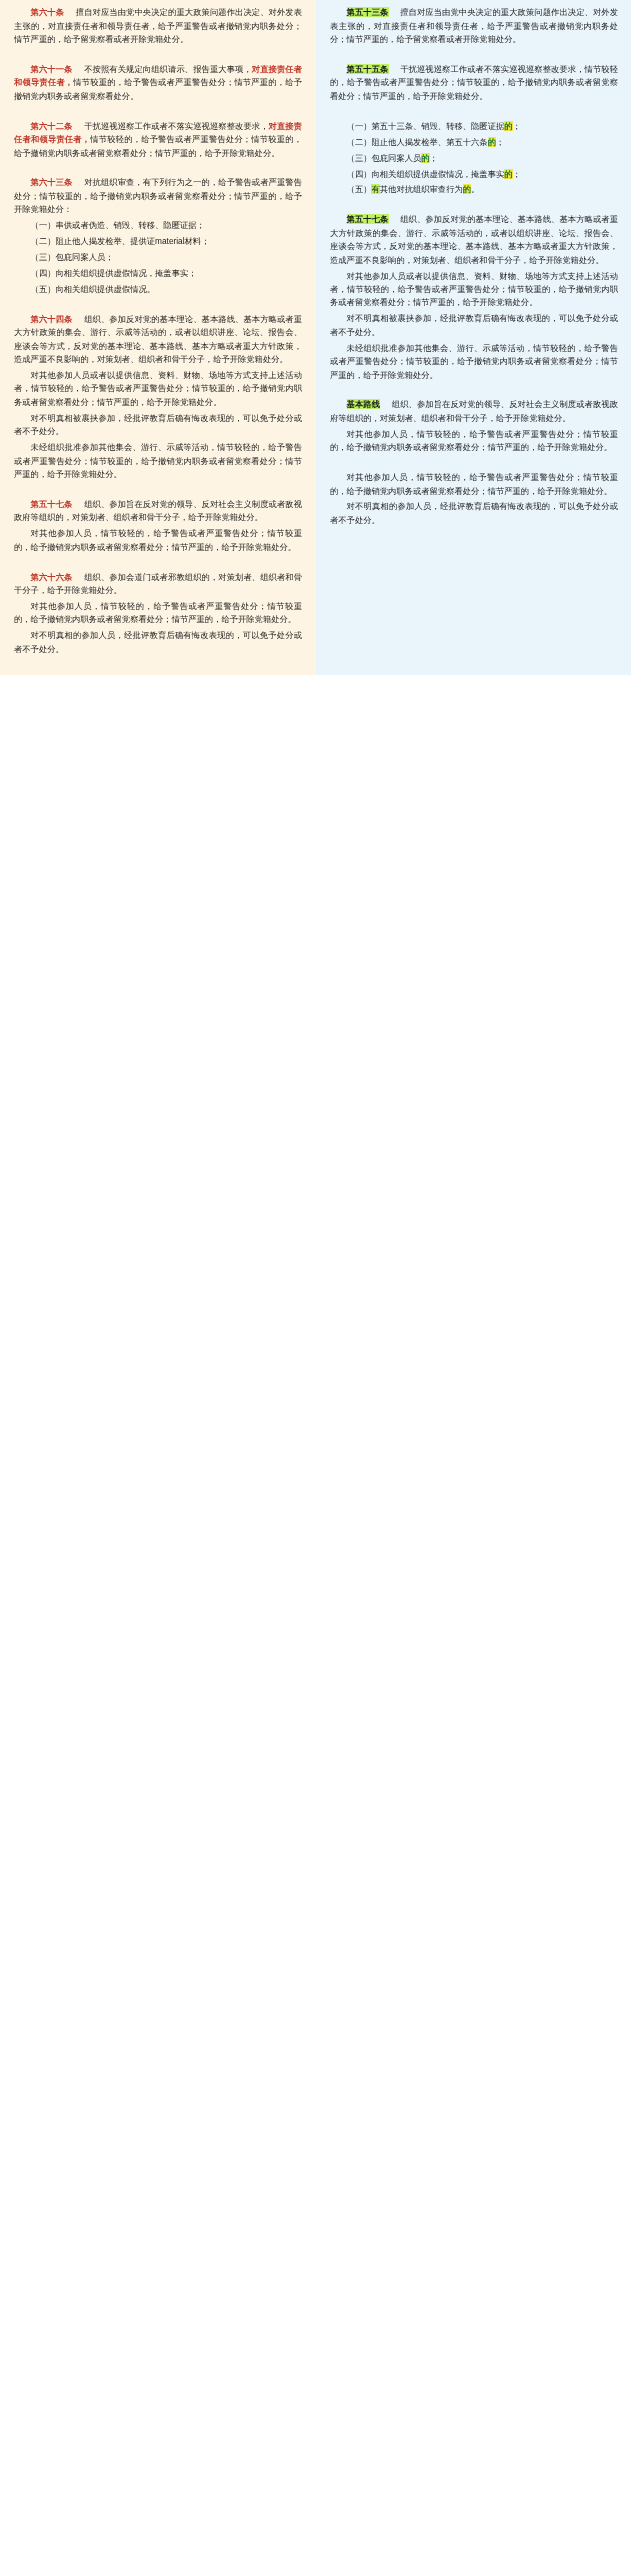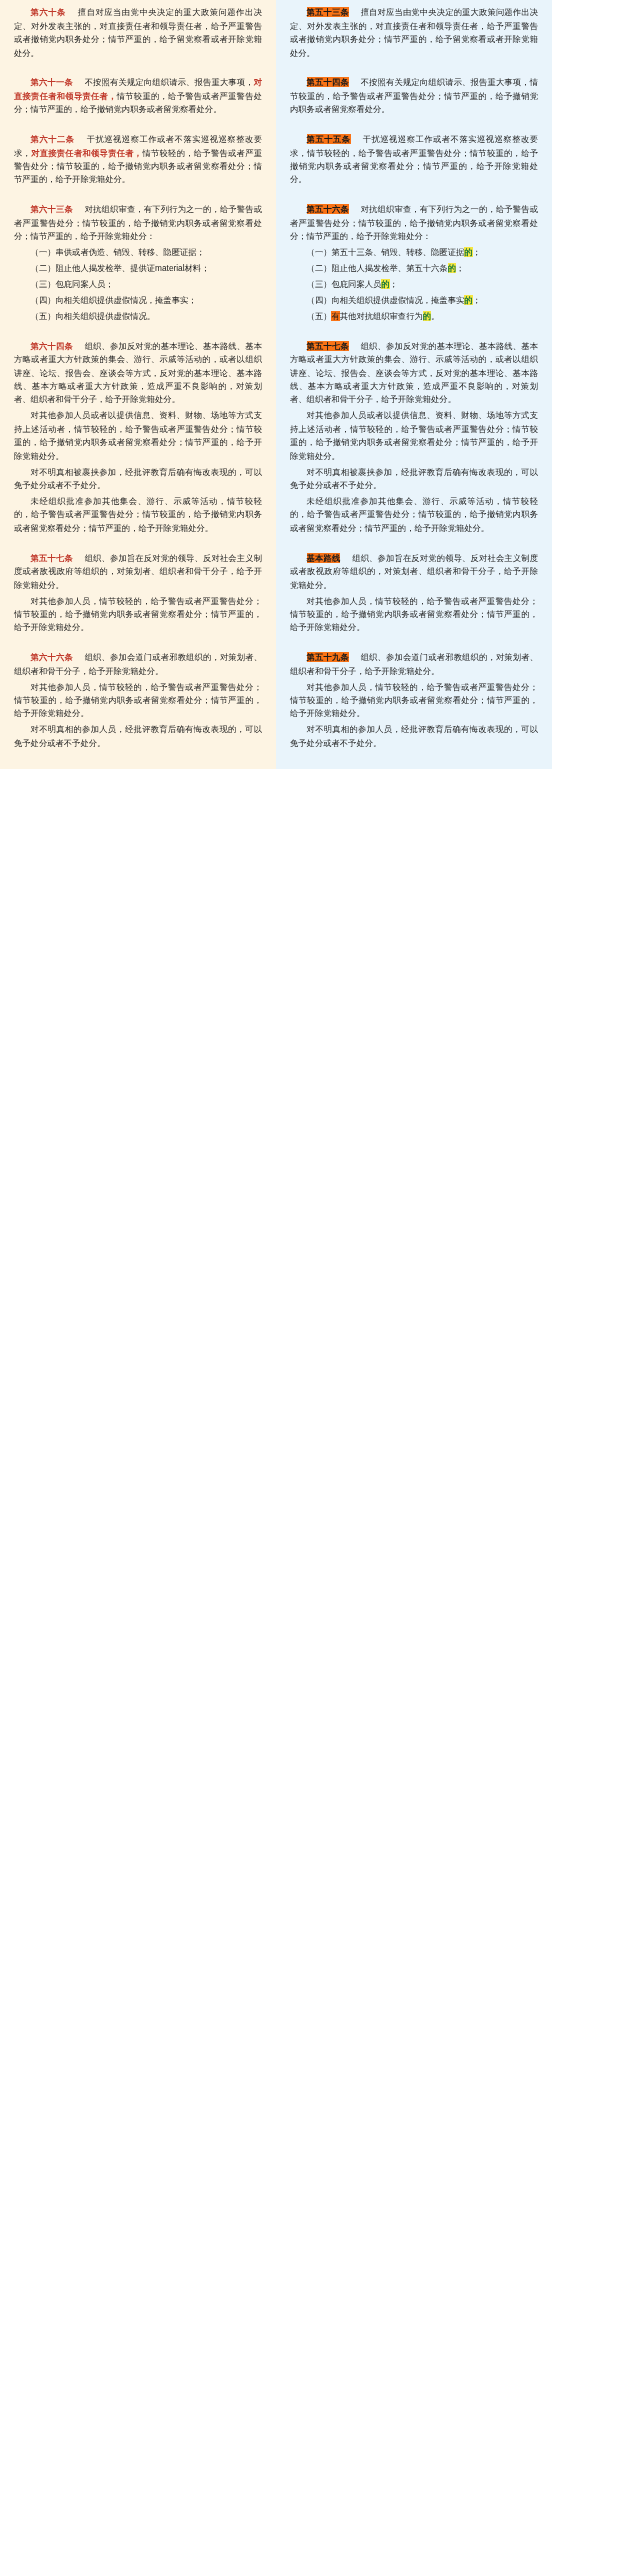--- a/index.html
+++ b/index.html
@@ -11,21 +11,21 @@
   body {
     width: 632px;
   }
   .doc {
     width: 632px;
     display: flex;
     flex-direction: row;
     align-items: stretch;
   }
   .col {
-    width: 276px;
+    width: 316px;
     padding: 6.3px 14px 19px 14px;
   }
   .col-left {
     background: #fdf4e3;
   }
   .col-right {
     background: #e9f4fb;
   }
   .entry {
     margin-bottom: 16.4px;
@@ -52,21 +52,21 @@
   }
   .sep {
     display: inline-block;
     width: 1.4em;
   }
   .em-red {
     color: #c0392b;
     font-weight: bold;
   }
   .hl {
-    background: #f97316;
+    background: #bef264;
     color: #1a1a1a;
   }
   .hl-green-mark {
     background: #f5e642;
     color: #1a7a3c;
     font-weight: bold;
   }
 </style>
 </head>
 <body>
@@ -104,43 +104,38 @@
         <p class="para"><span class="art-left">第六十六条</span><span class="sep"></span><span>组织、参加会道门或者邪教组织的，对策划者、组织者和骨干分子，给予开除党籍处分。</span></p>
         <p class="para"><span>对其他参加人员，情节较轻的，给予警告或者严重警告处分；情节较重的，给予撤销党内职务或者留党察看处分；情节严重的，给予开除党籍处分。</span></p>
         <p class="para"><span>对不明真相的参加人员，经批评教育后确有悔改表现的，可以免予处分或者不予处分。</span></p>
       </div>
     </div>
   <div class="col col-right" id="col-right">
       <div class="entry">
         <p class="para"><span class="art-right hl">第五十三条</span><span class="sep"></span><span>擅自对应当由党中央决定的重大政策问题作出决定、对外发表主张的，对直接责任者和领导责任者，给予严重警告或者撤销党内职务处分；情节严重的，给予留党察看或者开除党籍处分。</span></p>
       </div>
       <div class="entry">
-        <p class="para"><span class="art-right hl">第五十四条</span><span class="sep"></span><span>不按照有关规定向组织请示、报告重大事项，情节较重的，给予警告或者严重警告处分；情节严重的，给予撤销党内职务或者留党察看处分。</span></p>
-      </div>
-      <div class="entry">
         <p class="para"><span class="art-right hl">第五十五条</span><span class="sep"></span><span>干扰巡视巡察工作或者不落实巡视巡察整改要求，情节较轻的，给予警告或者严重警告处分；情节较重的，给予撤销党内职务或者留党察看处分；情节严重的，给予开除党籍处分。</span></p>
       </div>
       <div class="entry">
-        <p class="para"><span class="art-right hl">第五十六条</span><span class="sep"></span><span>对抗组织审查，有下列行为之一的，给予警告或者严重警告处分；情节较重的，给予撤销党内职务或者留党察看处分；情节严重的，给予开除党籍处分：</span></p>
         <p class="para"><span>（一）第五十三条、销毁、转移、隐匿证据</span><span class="hl-green-mark">的</span><span>；</span></p>
         <p class="para"><span>（二）阻止他人揭发检举、第五十六条</span><span class="hl-green-mark">的</span><span>；</span></p>
         <p class="para"><span>（三）包庇同案人员</span><span class="hl-green-mark">的</span><span>；</span></p>
         <p class="para"><span>（四）向相关组织提供虚假情况，掩盖事实</span><span class="hl-green-mark">的</span><span>；</span></p>
         <p class="para"><span>（五）</span><span class="hl">有</span><span>其他对抗组织审查行为</span><span class="hl-green-mark">的</span><span>。</span></p>
       </div>
       <div class="entry">
         <p class="para"><span class="art-right hl">第五十七条</span><span class="sep"></span><span>组织、参加反对党的基本理论、基本路线、基本方略或者重大方针政策的集会、游行、示威等活动的，或者以组织讲座、论坛、报告会、座谈会等方式，反对党的基本理论、基本路线、基本方略或者重大方针政策，造成严重不良影响的，对策划者、组织者和骨干分子，给予开除党籍处分。</span></p>
         <p class="para"><span>对其他参加人员或者以提供信息、资料、财物、场地等方式支持上述活动者，情节较轻的，给予警告或者严重警告处分；情节较重的，给予撤销党内职务或者留党察看处分；情节严重的，给予开除党籍处分。</span></p>
         <p class="para"><span>对不明真相被裹挟参加，经批评教育后确有悔改表现的，可以免予处分或者不予处分。</span></p>
         <p class="para"><span>未经组织批准参加其他集会、游行、示威等活动，情节较轻的，给予警告或者严重警告处分；情节较重的，给予撤销党内职务或者留党察看处分；情节严重的，给予开除党籍处分。</span></p>
       </div>
       <div class="entry">
         <p class="para"><span class="art-right hl">基本路线</span><span class="sep"></span><span>组织、参加旨在反对党的领导、反对社会主义制度或者敌视政府等组织的，对策划者、组织者和骨干分子，给予开除党籍处分。</span></p>
         <p class="para"><span>对其他参加人员，情节较轻的，给予警告或者严重警告处分；情节较重的，给予撤销党内职务或者留党察看处分；情节严重的，给予开除党籍处分。</span></p>
       </div>
       <div class="entry">
-        <p class="para"><span class="art-right hl">第五十九条</span><span class="sep"></span><span>组织、参加会道门或者邪教组织的，对策划者、组织者和骨干分子，给予开除党籍处分。</span></p>
         <p class="para"><span>对其他参加人员，情节较轻的，给予警告或者严重警告处分；情节较重的，给予撤销党内职务或者留党察看处分；情节严重的，给予开除党籍处分。</span></p>
         <p class="para"><span>对不明真相的参加人员，经批评教育后确有悔改表现的，可以免予处分或者不予处分。</span></p>
       </div>
     </div>
 </div>
 
 
 </body></html>

